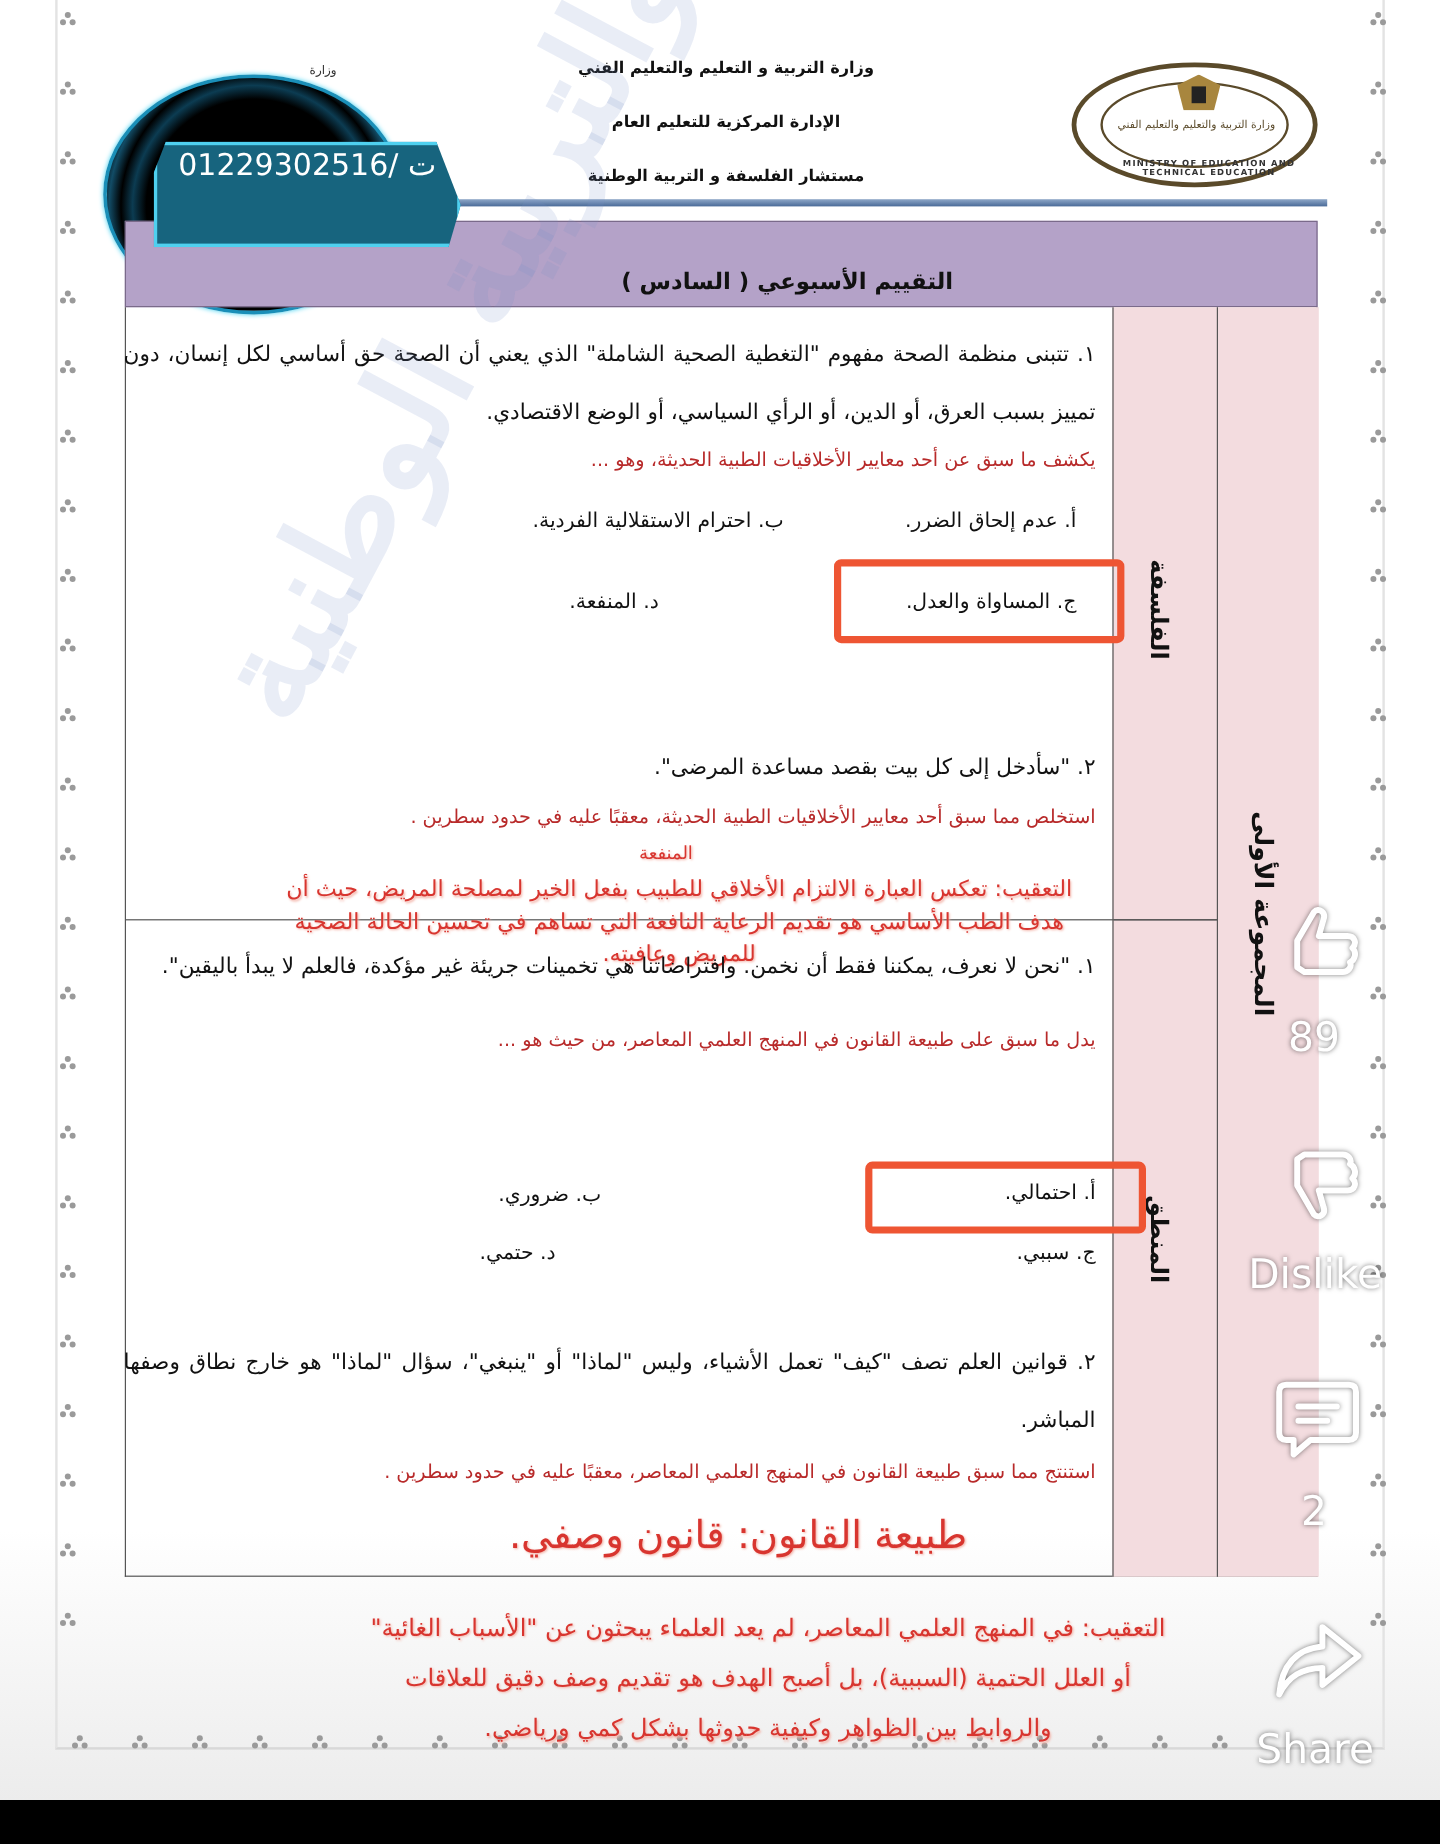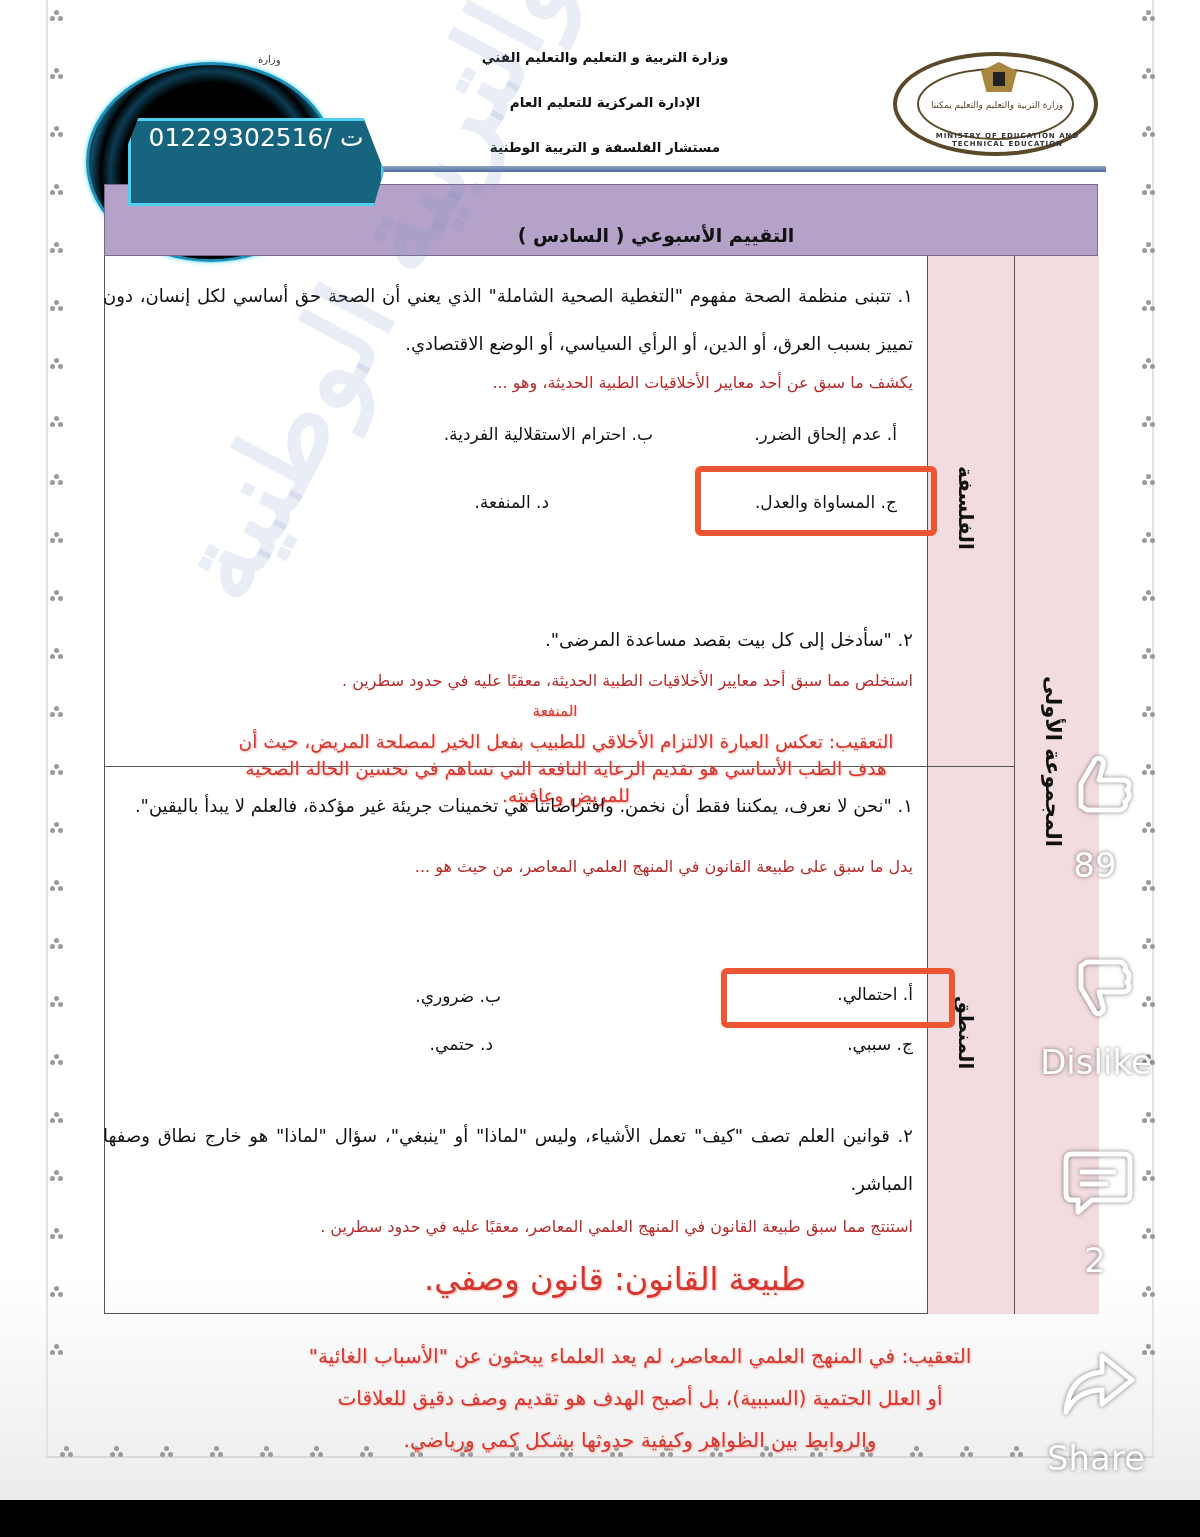--- a/index.html
+++ b/index.html
@@ -313,21 +313,21 @@
   <div class="header-lines">
     <div>وزارة التربية و التعليم والتعليم الفني</div>
     <div>الإدارة المركزية للتعليم العام</div>
     <div>مستشار الفلسفة و التربية الوطنية</div>
   </div>
 
   <div class="ministry-logo">
     <div class="inner"></div>
     <div class="eagle"></div>
     <div class="eagle-shield"></div>
-    <div class="caption">وزارة التربية والتعليم والتعليم يمكننا</div>
+    <div class="caption">وزارة التربية والتعليم والتعليم الفني</div>
     <div class="ring-text">MINISTRY OF EDUCATION AND TECHNICAL EDUCATION</div>
   </div>
   <div class="header-rule"></div>
 
   <div class="badge-top-word">وزارة</div>
   <div class="badge-circle"></div>
 
   <div class="title-band">
     <span>التقييم الأسبوعي ( السادس )</span>
   </div>
@@ -364,21 +364,21 @@
     <div class="handwritten" style="left:390px; top:436px; width:120px; font-size:15px;">المنفعة</div>
     <div class="handwritten" style="left:116px; top:462px; width:690px; font-size:18.5px; line-height:27px;">التعقيب: تعكس العبارة الالتزام الأخلاقي للطبيب بفعل الخير لمصلحة المريض، حيث أن هدف الطب الأساسي هو تقديم الرعاية النافعة التي تساهم في تحسين الحالة الصحية للمريض وعافيته.</div>
 
     <div class="content" style="top:526px;">
       <div class="q">١. "نحن لا نعرف، يمكننا فقط أن نخمن. وافتراضاتنا هي تخمينات جريئة غير مؤكدة، فالعلم لا يبدأ باليقين".</div>
       <div class="prompt" style="margin-top:22px;">يدل ما سبق على طبيعة القانون في المنهج العلمي المعاصر، من حيث هو ...</div>
     </div>
     <div class="opt" style="right:184px; top:728px;">أ. احتمالي.</div>
     <div class="opt" style="right:596px; top:730px;">ب. ضروري.</div>
     <div class="opt" style="right:184px; top:778px;">ج. سببي.</div>
-    <div class="opt" style="right:604px; top:778px;text-align:center;">د. حتمي.</div>
+    <div class="opt" style="right:634px; top:778px;text-align:center;">د. حتمي.</div>
     <div class="answer-box" style="left:616px; top:712px; width:234px; height:60px;"></div>
 
     <div class="content" style="top:856px;">
       <div class="q">٢. قوانين العلم تصف "كيف" تعمل الأشياء، وليس "لماذا" أو "ينبغي"، سؤال "لماذا" هو خارج نطاق وصفها المباشر.</div>
       <div class="prompt" style="margin-top:4px;">استنتج مما سبق طبيعة القانون في المنهج العلمي المعاصر، معقبًا عليه في حدود سطرين .</div>
     </div>
     <div class="handwritten" style="left:270px; top:994px; width:480px; font-size:32px;">طبيعة القانون: قانون وصفي.</div>
   </div>
 
   <div class="handwritten" style="left:150px; top:1325px; width:980px; font-size:20px; line-height:42px;">

